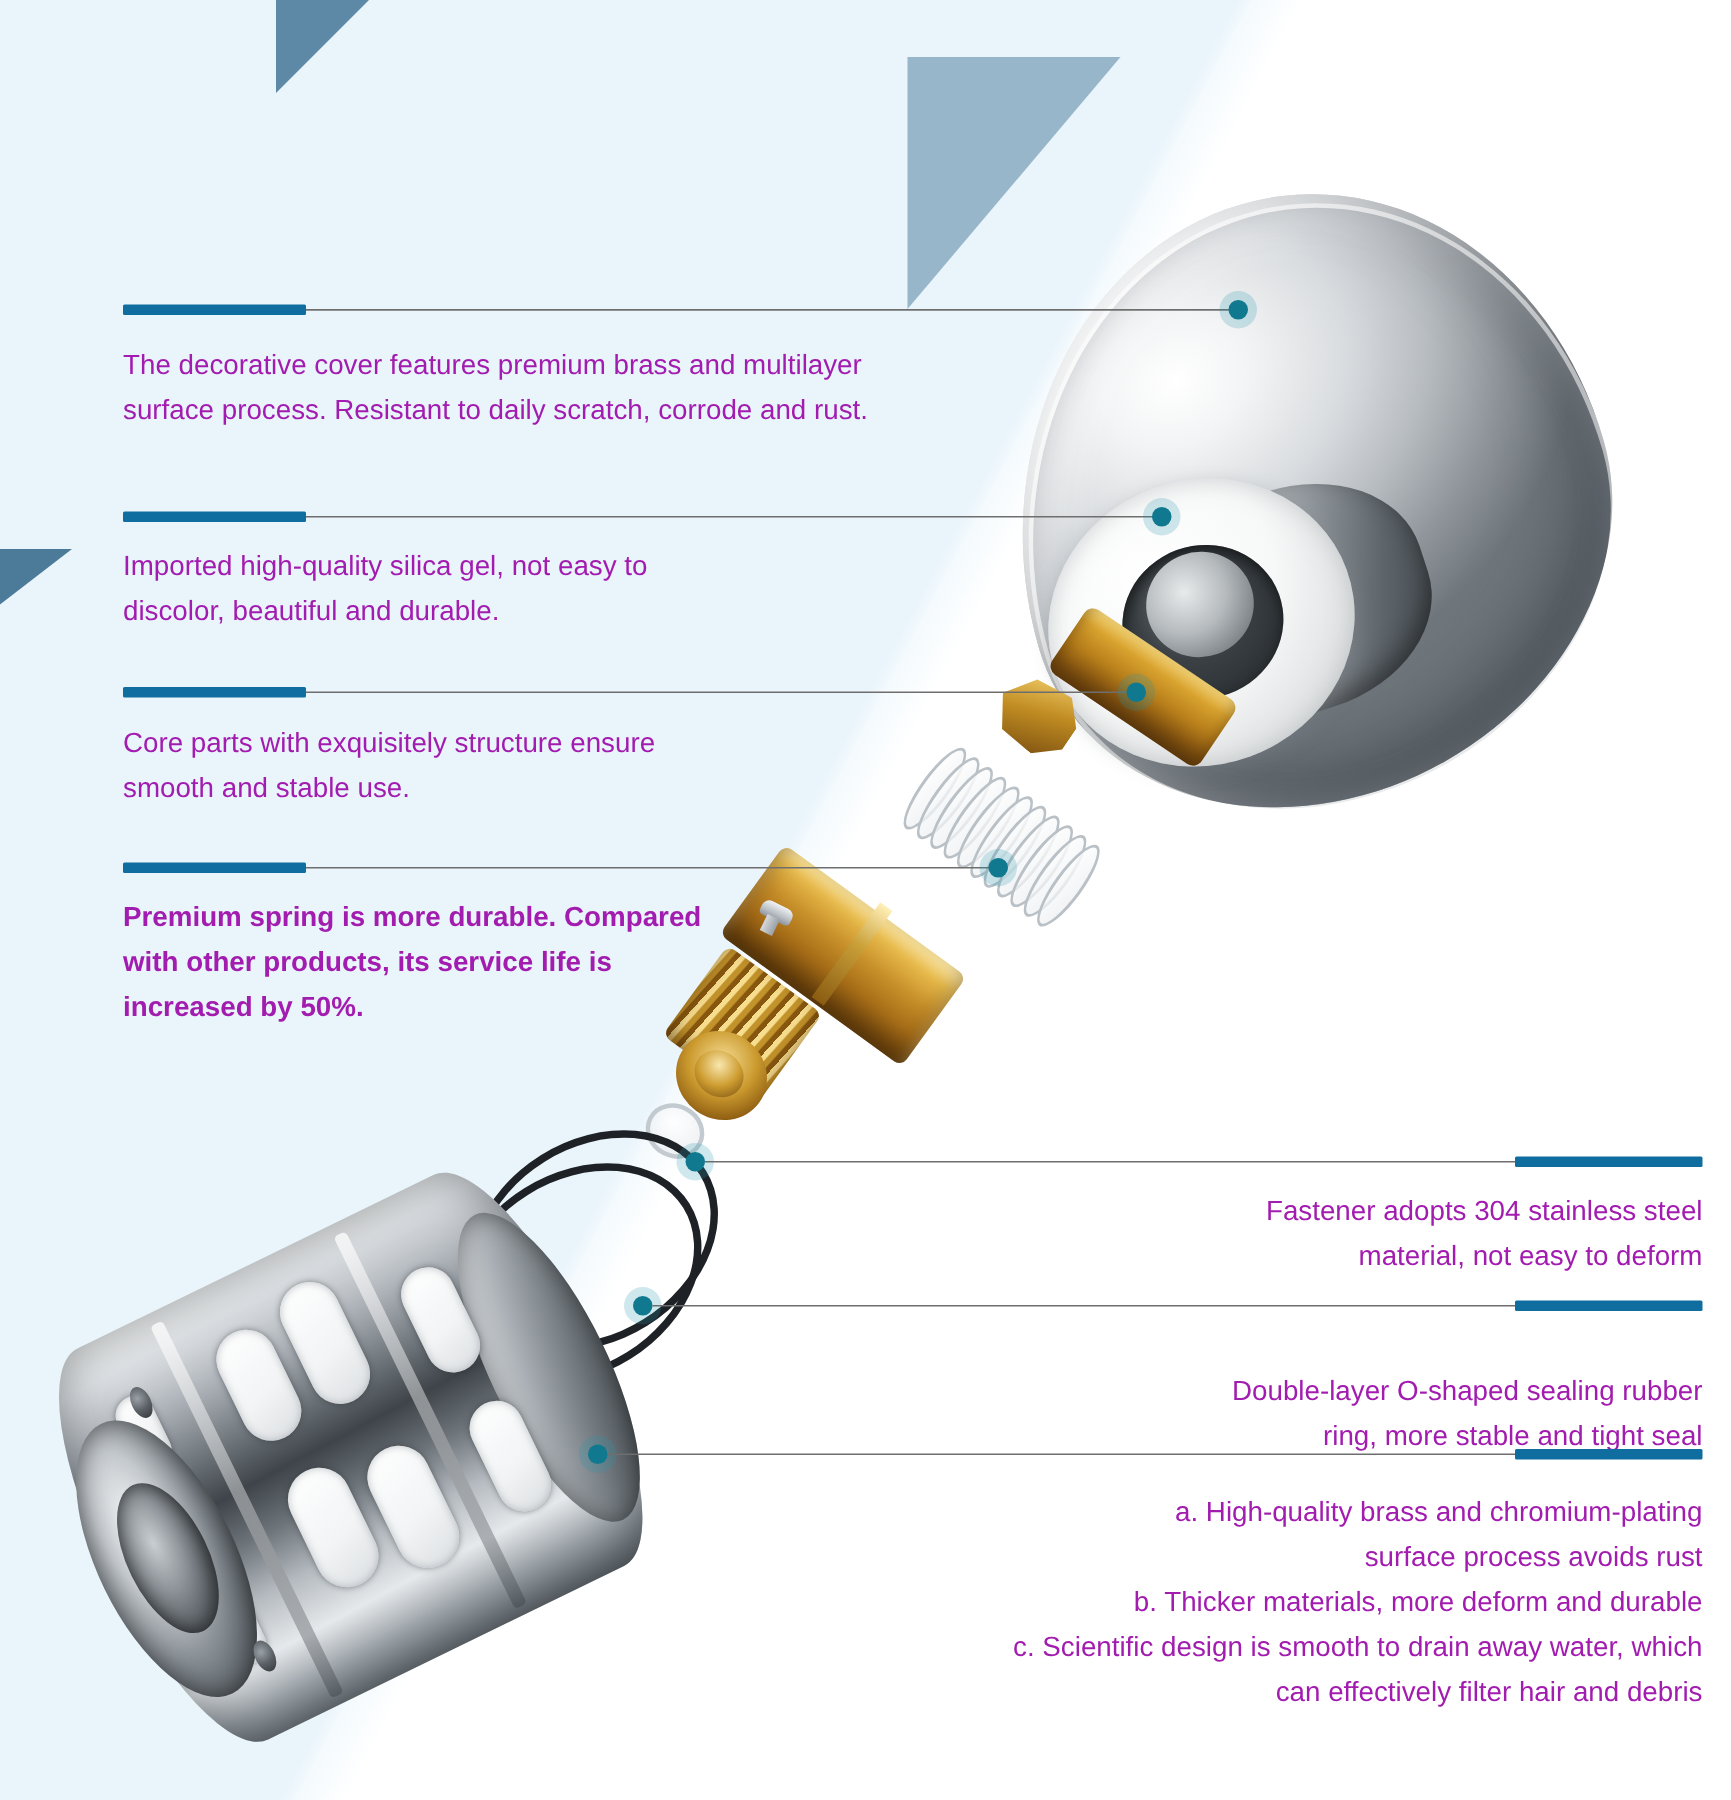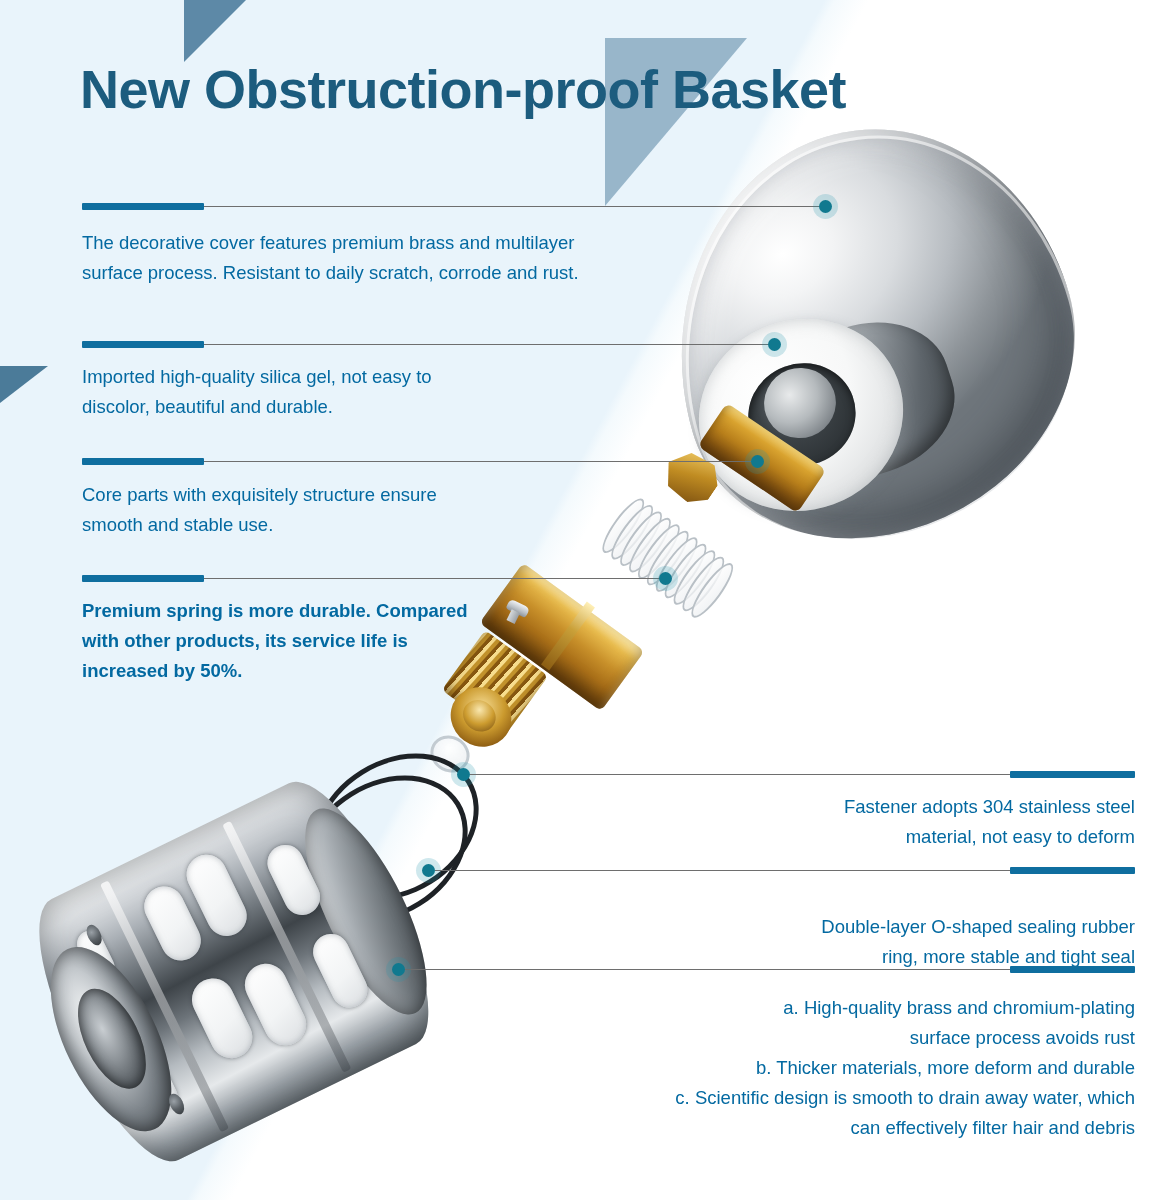--- a/index.html
+++ b/index.html
@@ -39,21 +39,21 @@
     font-size:54px;font-weight:bold;letter-spacing:-.5px;
     color:#1c5c7e;white-space:nowrap;
   }
 
   
   .feat{position:absolute;}
   .rule{position:absolute;height:1px;background:#7d7d7d;}
   .bar{position:absolute;height:7px;background:#0f6e9f;border-radius:1px;}
   .ftext{
     position:absolute;
-    font-size:18.5px;line-height:30px;color:#0369a1;
+    font-size:18.5px;line-height:30px;color:#a21caf;
     white-space:pre-line;
   }
   .ftext.left{text-align:left;}
   .ftext.right{text-align:right;}
 
   
   .dot{
     position:absolute;width:13px;height:13px;border-radius:50%;
     background:#10798f;
     box-shadow:0 0 0 6px rgba(35,150,175,.22);
@@ -361,15 +361,14 @@
     <div class="dot" style="left:392px;top:963px;"></div>
     <div class="lead" style="left:405px;top:969px;width:605px;"></div>
     <div class="bar" style="left:1010px;top:966px;width:125px;"></div>
     <div class="ftext right" style="left:535px;top:993px;width:600px;">a. High-quality brass and chromium-plating
 surface process avoids rust
 b. Thicker materials, more deform and durable
 c. Scientific design is smooth to drain away water, which
 can effectively filter hair and debris</div>
   </div>
 
-  <div class="title">New Obstruction-proof Basket</div>
 
 </div>
 
 </body></html>

